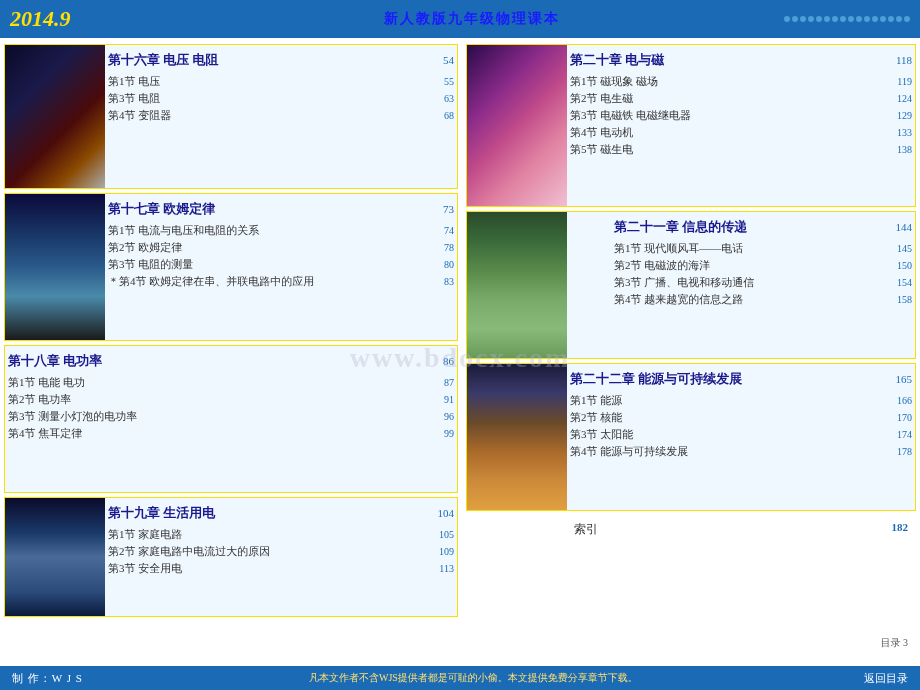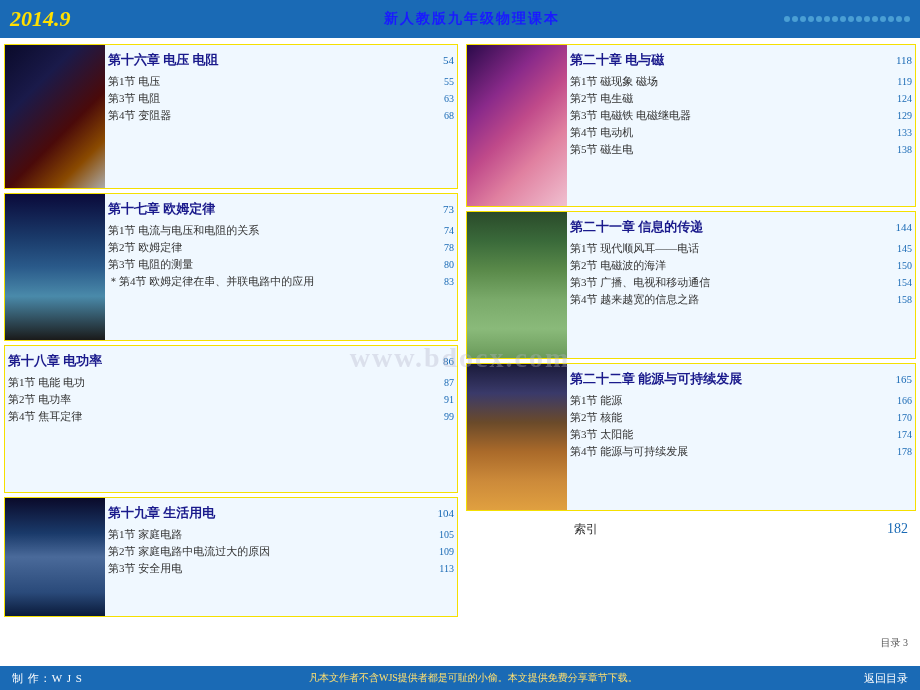--- a/index.html
+++ b/index.html
@@ -179,21 +179,22 @@
       display: flex;
       justify-content: space-between;
       padding: 4px 8px;
     }
     .index-text {
       color: #333;
       font-size: 12px;
     }
     .index-page {
       color: #1a6ab5;
-      font-size: 14px;
+      font-size: 11px;
+      font-weight: bold;
     }
 
     
     #footer {
       position: absolute;
       bottom: 0;
       left: 0;
       right: 0;
       height: 24px;
       background: #1a6ab5;
@@ -323,20 +324,24 @@
         </div>
         <div class="section-item">
           <span class="section-text">第1节  电能  电功</span>
           <span class="section-page">87</span>
         </div>
         <div class="section-item">
           <span class="section-text">第2节  电功率</span>
           <span class="section-page">91</span>
         </div>
         <div class="section-item">
+          <span class="section-text">第3节  测量小灯泡的电功率</span>
+          <span class="section-page">96</span>
+        </div>
+        <div class="section-item">
           <span class="section-text">第4节  焦耳定律</span>
           <span class="section-page">99</span>
         </div>
       </div>
     </div>
 
     <div class="chapter-block" style="height:120px;">
       <div class="chapter-image img-ch19">
         <div class="img-placeholder"></div>
       </div>
@@ -389,21 +394,21 @@
           <span class="section-text">第4节  电动机</span>
           <span class="section-page">133</span>
         </div>
         <div class="section-item">
           <span class="section-text">第5节  磁生电</span>
           <span class="section-page">138</span>
         </div>
       </div>
     </div>
 
-    <div class="chapter-block" style="height:148px;">
+    <div class="chapter-block" style="height:148px;gap:44px;">
       <div class="chapter-image img-ch21">
         <div class="img-placeholder"></div>
       </div>
       <div class="chapter-content">
         <div class="chapter-title-line">
           <span class="chapter-title">第二十一章  信息的传递</span>
           <span class="chapter-page">144</span>
         </div>
         <div class="section-item">
           <span class="section-text">第1节  现代顺风耳——电话</span>

